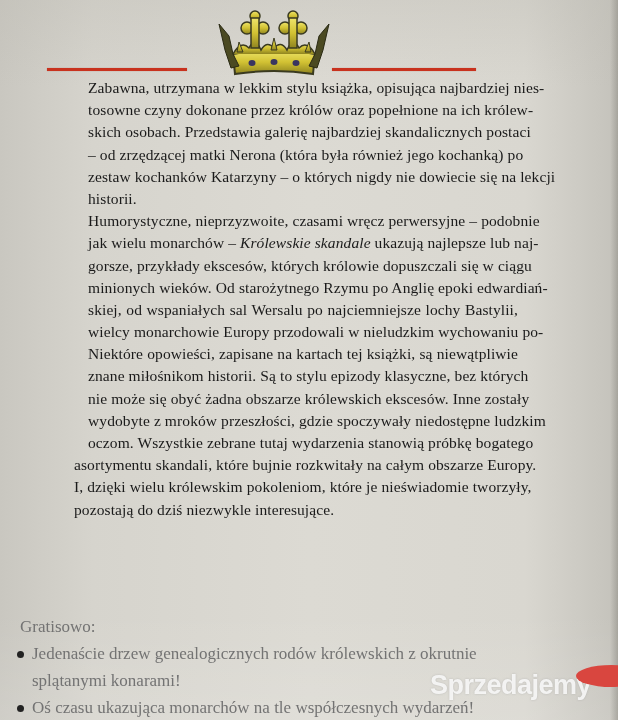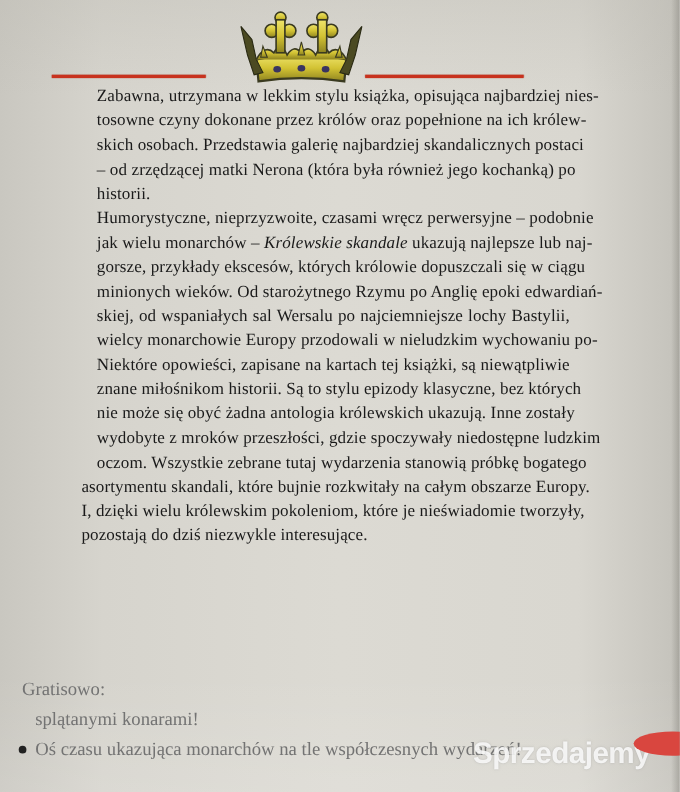--- a/index.html
+++ b/index.html
@@ -105,39 +105,44 @@
   <ellipse cx="37" cy="57" rx="3.5" ry="3" fill="#3a3560"></ellipse>
   <ellipse cx="59" cy="56" rx="3.5" ry="3" fill="#3a3560"></ellipse>
   <ellipse cx="81" cy="57" rx="3.5" ry="3" fill="#3a3560"></ellipse>
 </svg>
 
 <div class="text-block">
   <div class="line justify">Zabawna, utrzymana w lekkim stylu książka, opisująca najbardziej nies-</div>
   <div class="line justify">tosowne czyny dokonane przez królów oraz popełnione na ich królew-</div>
   <div class="line justify">skich osobach. Przedstawia galerię najbardziej skandalicznych postaci</div>
   <div class="line justify">– od zrzędzącej matki Nerona (która była również jego kochanką) po</div>
+  <div class="line justify">zestaw kochanków Katarzyny – o których nigdy nie dowiecie się na lekcji</div>
   <div class="line">historii.</div>
   <div class="line justify">Humorystyczne, nieprzyzwoite, czasami wręcz perwersyjne – podobnie</div>
   <div class="line justify"><span>jak wielu monarchów – </span><em>Królewskie skandale</em><span> ukazują najlepsze lub naj-</span></div>
   <div class="line justify">gorsze, przykłady ekscesów, których królowie dopuszczali się w ciągu</div>
   <div class="line justify">minionych wieków. Od starożytnego Rzymu po Anglię epoki edwardiań-</div>
   <div class="line justify">skiej, od wspaniałych sal Wersalu po najciemniejsze lochy Bastylii,</div>
   <div class="line justify">wielcy monarchowie Europy przodowali w nieludzkim wychowaniu po-</div>
   <div class="line justify">Niektóre opowieści, zapisane na kartach tej książki, są niewątpliwie</div>
   <div class="line justify">znane miłośnikom historii. Są to stylu epizody klasyczne, bez których</div>
-  <div class="line justify">nie może się obyć żadna antologia królewskich ukazują. Inne zostały</div>
+  <div class="line justify">nie może się obyć żadna obszarze królewskich ekscesów. Inne zostały</div>
   <div class="line justify">wydobyte z mroków przeszłości, gdzie spoczywały niedostępne ludzkim</div>
   <div class="line justify">oczom. Wszystkie zebrane tutaj wydarzenia stanowią próbkę bogatego</div>
   <div class="line justify indent-left">asortymentu skandali, które bujnie rozkwitały na całym obszarze Europy.</div>
   <div class="line justify indent-left">I, dzięki wielu królewskim pokoleniom, które je nieświadomie tworzyły,</div>
   <div class="line indent-left">pozostają do dziś niezwykle interesujące.</div>
 </div>
 
 <div class="bonus">
   <div class="heading">Gratisowo:</div>
+  <div class="item">
+    <span class="bullet"></span>
+    <span>Jedenaście drzew genealogicznych rodów królewskich z okrutnie</span>
+  </div>
   <div class="cont">splątanymi konarami!</div>
   <div class="item">
     <span class="bullet"></span>
     <span>Oś czasu ukazująca monarchów na tle współczesnych wydarzeń!</span>
   </div>
 </div>
 
 <div class="watermark">Sprzedajemy</div>
 <div class="watermark-badge">.pl</div>
 

